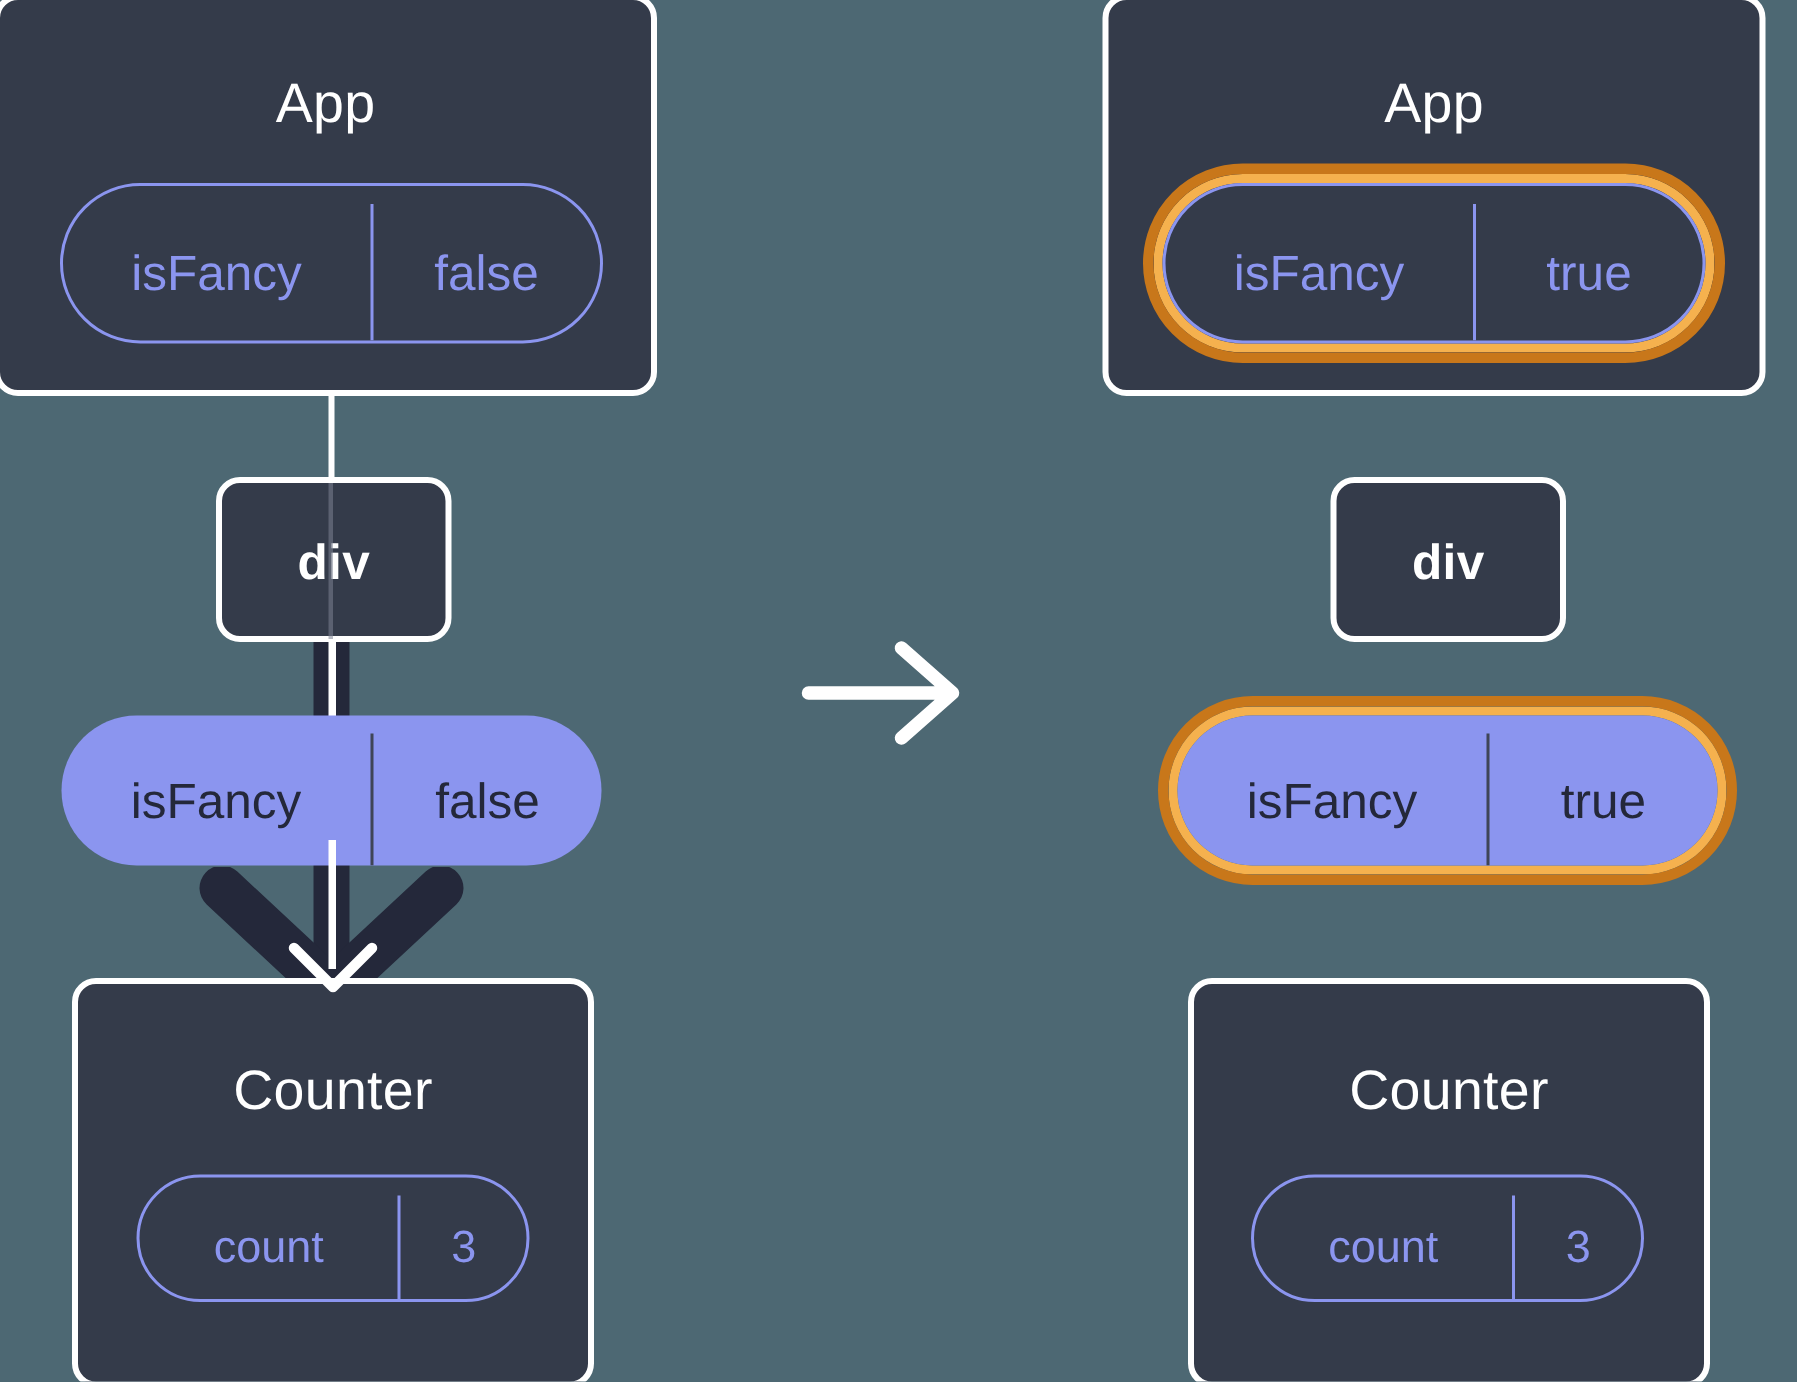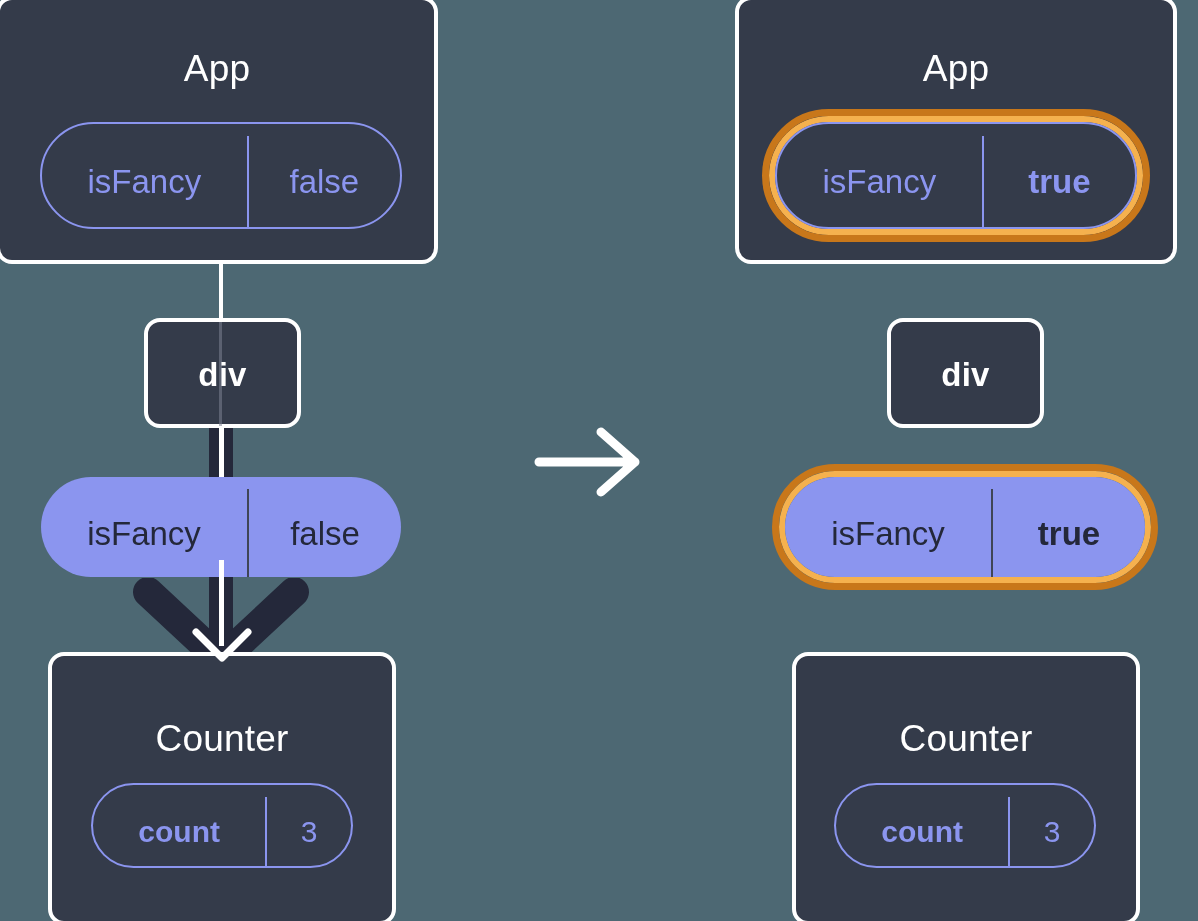--- a/index.html
+++ b/index.html
@@ -52,21 +52,21 @@
   
   .div-box   { width: 157px; height: 110px; top: 318px; }
   #div-box-L { left: 144px; }
   #div-box-R { left: 288px; }
   .div-box .comp-title { top: 34px; font-size: 33px; font-weight: 700; }
 
   
   .counter-box   { width: 348px; height: 273px; top: 652px; }
   #counter-box-L { left: 48px; }
   #counter-box-R { left: 193px; }
-  .counter-box .comp-title { top: 62px; }
+  .counter-box .comp-title { top: 50px; }
 
   
   .pill {
     position: absolute;
     display: flex;
     align-items: stretch;
     border-radius: 999px;
     overflow: hidden;
     z-index: 6;
     white-space: nowrap;
@@ -106,38 +106,38 @@
   .pill-props { top: 477px; width: 360px; height: 100px; }
   #pill-props-L { left: 41px; }
   #pill-props-R { left: 186px; }
   .pill-props .pill-key { width: 206px; }
   .pill-props .pill-val { width: 154px; }
 
   
   .pill-count { top: 783px; width: 262px; height: 85px; }
   #pill-count-L { left: 91px; }
   #pill-count-R { left: 235px; }
-  .pill-count .pill-key { width: 175px; font-weight: bold; }
+  .pill-count .pill-key { width: 175px; }
   .pill-count .pill-val { width: 87px; }
   .pill-count .pill-key, .pill-count .pill-val { font-size: 30px; }
 
   
   .pill-hl {
     position: absolute;
     border-radius: 999px;
     z-index: 5;
     border: 7px solid #c8771a;
     box-shadow: inset 0 0 0 6px #f5b14e;
     background: transparent;
     pointer-events: none;
   }
   #hl-state-R { left: 163px; top: 109px; width: 388px; height: 133px; }
   #hl-props-R { left: 173px; top: 464px; width: 386px; height: 126px; }
 
-  .bold-val { font-weight: 700; }
+  .bold-val { font-weight: 400; }
 
   
   .conn { position: absolute; z-index: 2; }
 
   
   #conn-app-div-L {
     left: 219px; top: 264px; width: 4px; height: 58px;
     background: #ffffff;
   }
   

